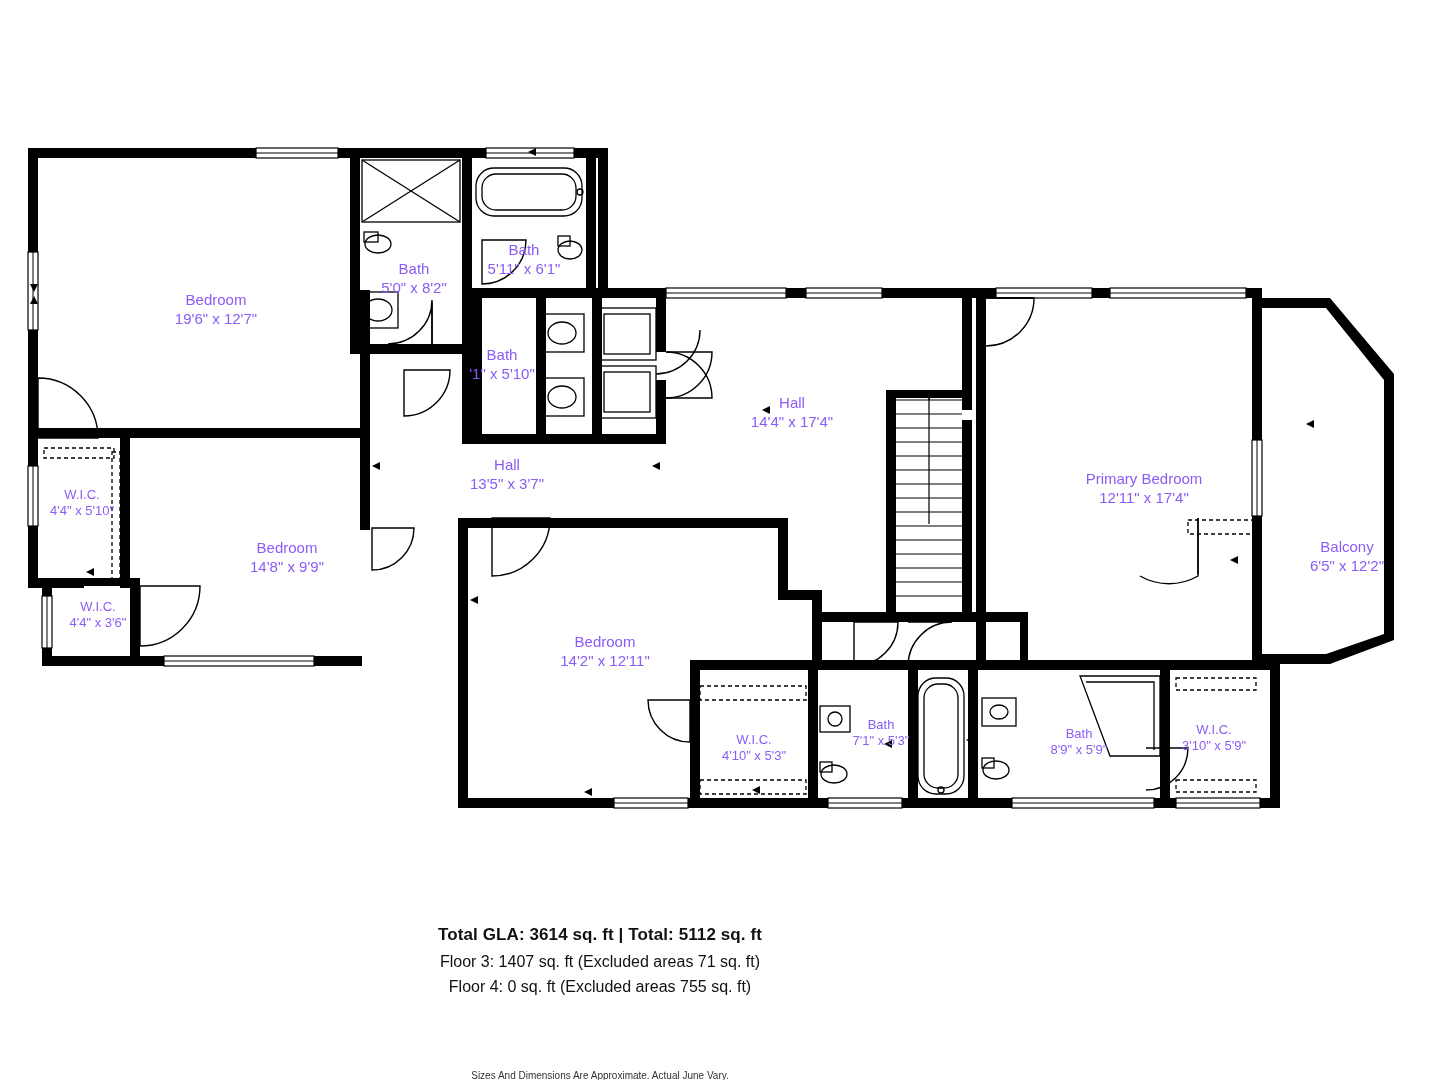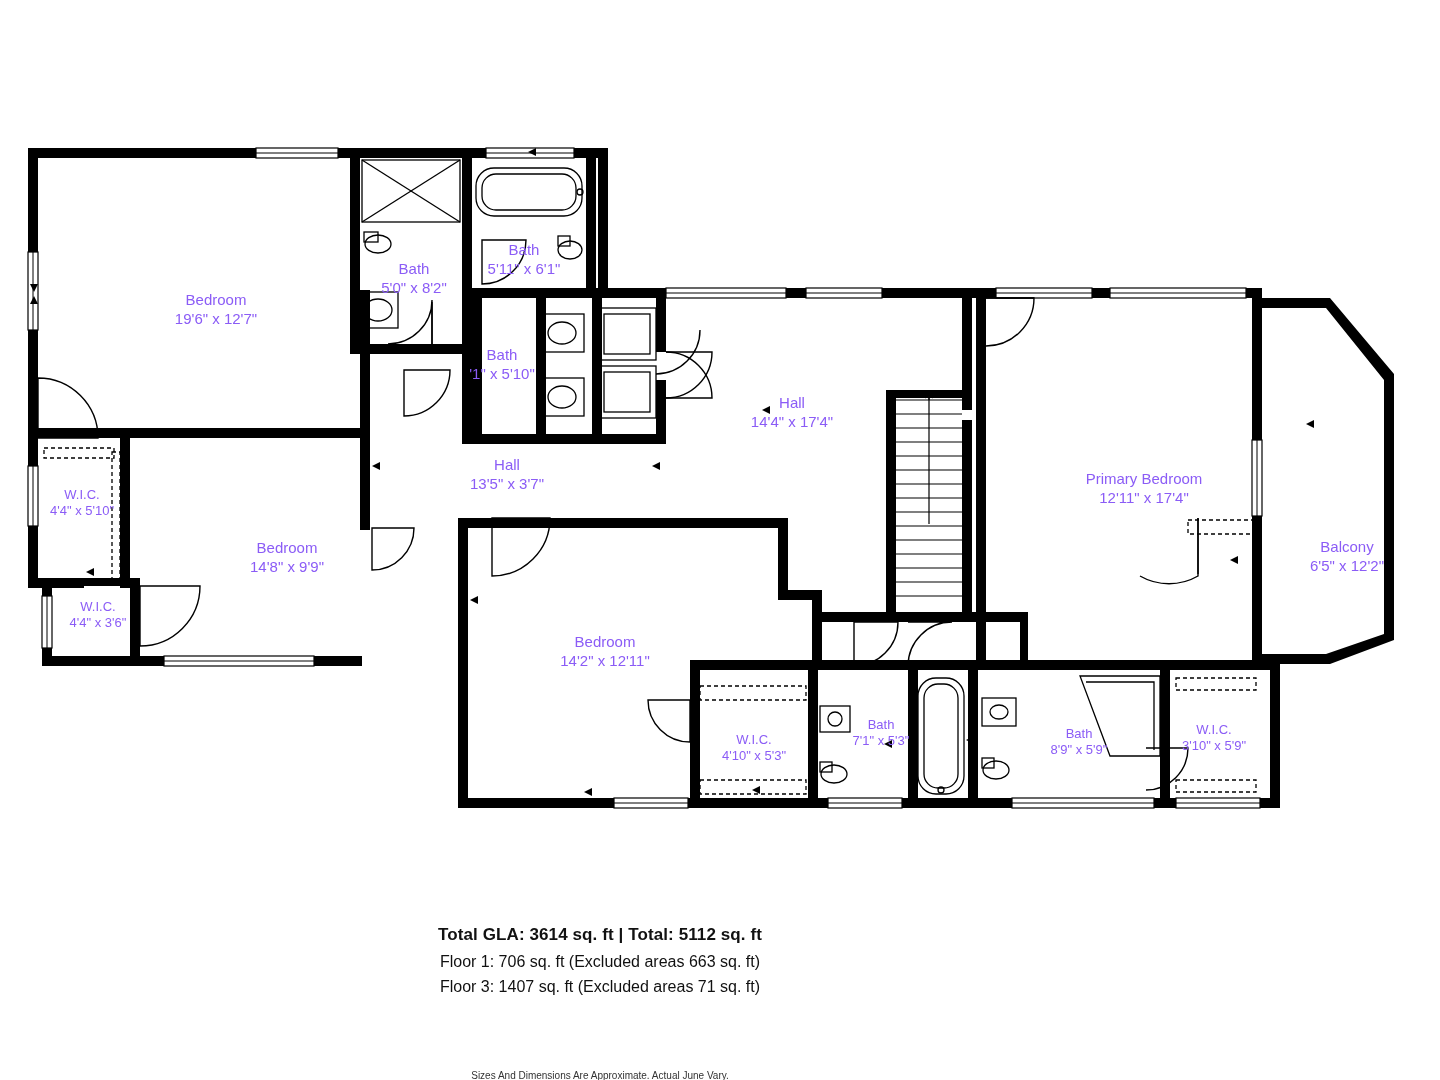--- a/index.html
+++ b/index.html
@@ -369,16 +369,16 @@
     <span class="dims">8'9" x 5'9"</span>
   </div>
   <div class="label small" style="left:1214px; top:738px;">
     <span class="name">W.I.C.</span>
     <span class="dims">3'10" x 5'9"</span>
   </div>
 </div>
 
 <div class="footer footer-total">Total GLA: 3614 sq. ft | Total: 5112 sq. ft</div>
 <div class="footer footer-lines">
-  <div>Floor 1: 706 sq. ft (Excluded areas 663 sq. ft)</div>
   <div>Floor 3: 1407 sq. ft (Excluded areas 71 sq. ft)</div>
+  <div>Floor 4: 0 sq. ft (Excluded areas 755 sq. ft)</div>
 </div>
 <div class="footer footer-note">Sizes And Dimensions Are Approximate. Actual June Vary.</div>
 
 </body></html>

